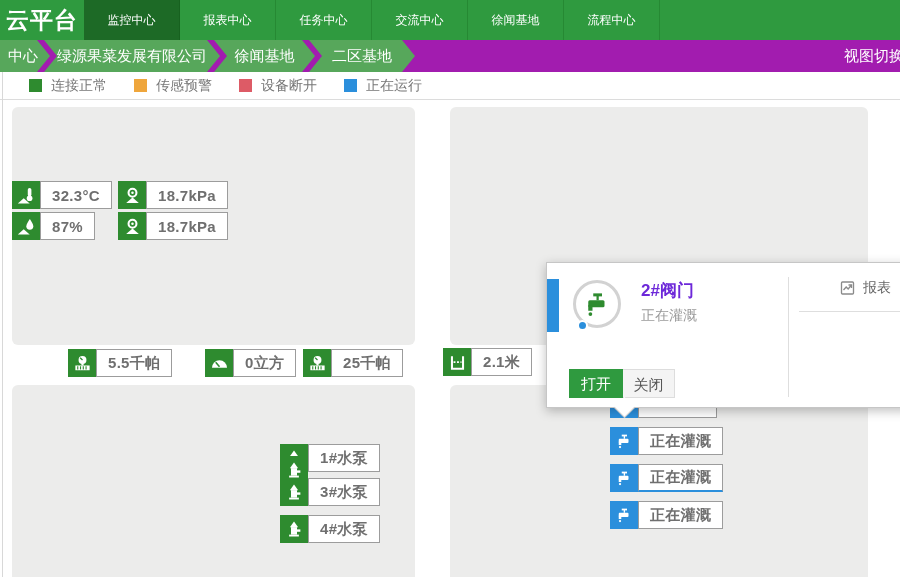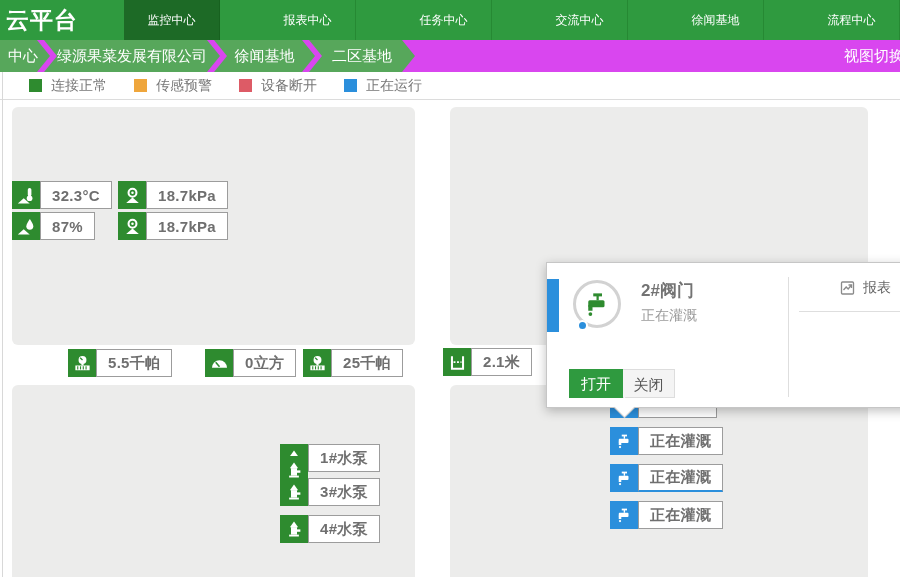--- a/index.html
+++ b/index.html
@@ -1,28 +1,28 @@
 <!DOCTYPE html>
 <html><head>
 <meta charset="utf-8">
 <style>
   * { margin:0; padding:0; box-sizing:border-box; }
   html,body { width:900px; height:577px; overflow:hidden; background:#fff;
     font-family:"Liberation Sans","DejaVu Sans",sans-serif; }
   #app { position:relative; width:900px; height:577px; overflow:hidden; background:#fff; }
 
   
-  .nav { position:absolute; left:0; top:0; width:900px; height:40px; background:#2f9a3f; display:flex;justify-content:space-between; }
+  .nav { position:absolute; left:0; top:0; width:900px; height:40px; background:#2f9a3f; display:flex; }
   .brand { width:84px; height:40px; line-height:40px; color:#fff; font-size:23px; font-weight:bold; padding-left:6px; letter-spacing:1px; }
   .tab { width:96px; height:40px; line-height:40px; text-align:center; color:#fff; font-size:12px;
          border-right:1px solid rgba(0,60,0,0.18); cursor:pointer; }
   .tab.active { background:#1d6a26; }
 
   
-  .crumbbar { position:absolute; left:0; top:40px; width:900px; height:32px; background:#d946ef; overflow:hidden; }
+  .crumbbar { position:absolute; left:0; top:40px; width:900px; height:32px; background:#a21caf; overflow:hidden; }
   .crumb { position:absolute; top:0; height:32px; line-height:32px; text-align:center; color:#fff; font-size:15px;
            background:#57a75b; }
   .crumb.notch { clip-path:polygon(0 0, calc(100% - 13px) 0, 100% 50%, calc(100% - 13px) 100%, 0 100%, 13px 50%); }
   .crumb.first { clip-path:polygon(0 0, calc(100% - 13px) 0, 100% 50%, calc(100% - 13px) 100%, 0 100%); }
   .viewswitch { position:absolute; right:-8px; top:0; height:32px; line-height:32px; color:#fff; font-size:15px; padding:0 4px; }
 
   
   .legendbar { position:absolute; left:0; top:72px; width:900px; height:28px; background:#fff;
                border-bottom:1px solid #dcdcdc; display:flex; align-items:center; padding-left:29px; }
   .lg-item { display:flex; align-items:center; margin-right:27px; font-size:14px; color:#777; }
@@ -47,21 +47,21 @@
   .devlabel.sel-blue  .vbox { border-bottom:2px solid #2b8fdc; }
 
   
   .popup { position:absolute; left:546px; top:262px; width:380px; height:146px; background:#fff;
            border:1px solid #c6c6c6; box-shadow:0 3px 10px rgba(0,0,0,0.25); }
   .popup .bluestrip { position:absolute; left:0; top:16px; width:12px; height:53px; background:#2b8fdc; }
   .popup .avatar { position:absolute; left:26px; top:17px; width:48px; height:48px; border-radius:50%;
                    border:3px solid #d2d2d2; background:#fff; display:flex; align-items:center; justify-content:center; }
   .popup .statusdot { position:absolute; left:30px; top:57px; width:11px; height:11px; border-radius:50%;
                       background:#2b8fdc; border:2px solid #fff; }
-  .popup .ttl { position:absolute; left:94px; top:16px; font-size:17px; font-weight:bold; color:#737373; }
+  .popup .ttl { position:absolute; left:94px; top:16px; font-size:17px; font-weight:bold; color:#6d28d9; }
   .popup .sub { position:absolute; left:94px; top:44px; font-size:14px; color:#9a9a9a; }
   .popup .btn { position:absolute; top:106px; height:29px; line-height:29px; text-align:center; font-size:15px; cursor:pointer; }
   .popup .btn-open { left:22px; width:54px; background:#2f9a3f; color:#fff; }
   .popup .btn-close { left:76px; width:52px; background:#f4f4f4; color:#555; border:1px solid #ddd; border-left:none; }
   .popup .vdiv { position:absolute; left:241px; top:14px; width:1px; height:120px; background:#dedede; }
   .popup .hdiv { position:absolute; left:252px; top:48px; right:0; height:1px; background:#dedede; }
   .popup .report { position:absolute; left:292px; top:16px; display:flex; align-items:center; font-size:14px; color:#666; cursor:pointer; }
   .popup .report svg { margin-right:7px; }
   .popup .arrow { position:absolute; left:70px; bottom:-8px; width:15px; height:15px; background:#fff;
                   border-right:1px solid #c6c6c6; border-bottom:1px solid #c6c6c6; transform:rotate(45deg); }

